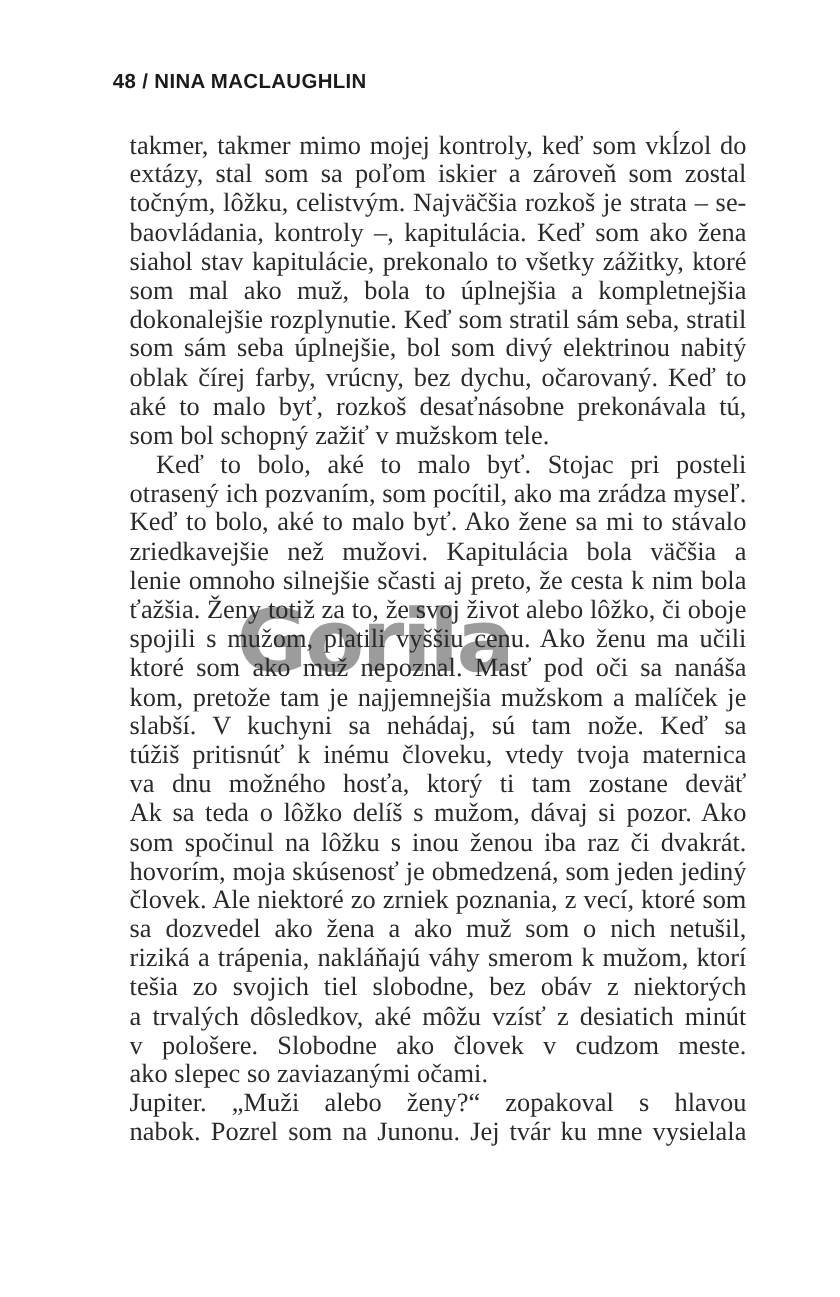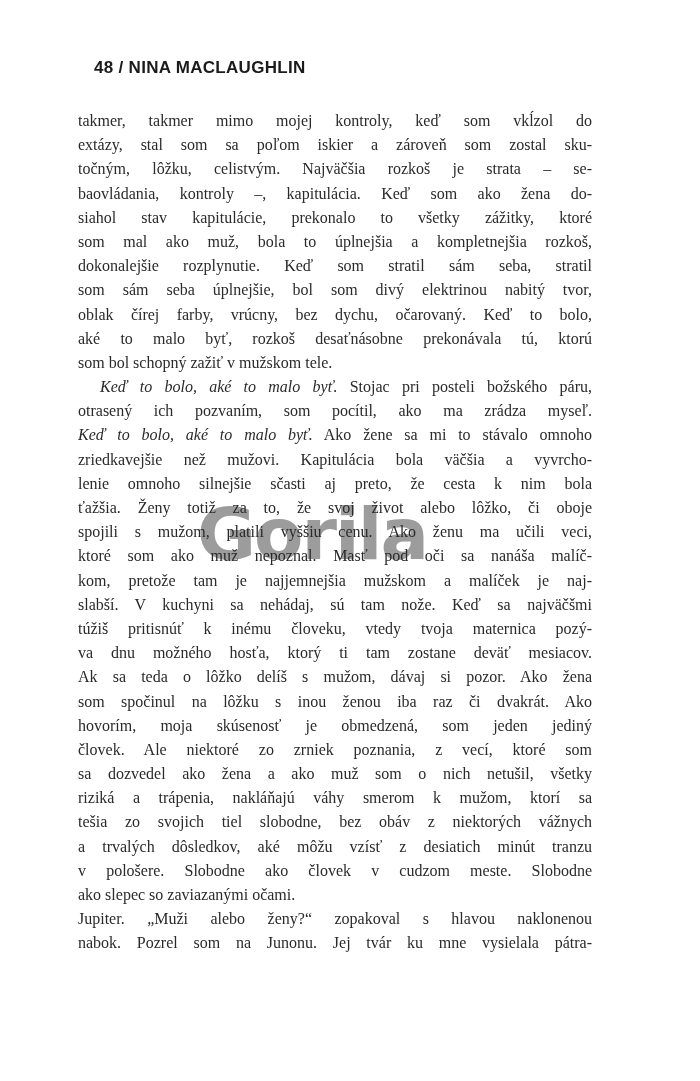--- a/index.html
+++ b/index.html
@@ -22,33 +22,33 @@
   }
   .watermark {
     position: absolute; top: 492px; left: 50%;
     transform: translateX(-50%);
     font-family: "DejaVu Sans", sans-serif;
     font-weight: bold; font-size: 72px; letter-spacing: -2px;
     color: var(--watermark, #9c9c9c);
     z-index: 0; user-select: none; white-space: nowrap;
   }
   .text {
-    position: absolute; left: 78px; top: 109px; width: 514px;
+    position: absolute; left: 108px; top: 109px; width: 514px;
     z-index: 1;
     color: var(--text, #2a2a2a);
-    font-size: 16px; line-height: 24.2px;
+    font-size: 22px; line-height: 24.2px;
   }
   .line {
     text-align: justify;
     text-align-last: justify;
     height: 24.2px; overflow: hidden;
   }
   .line.last { text-align-last: left; }
   .line.indent { padding-left: 22px; }
-  .it { font-style: italic; }
+  .it { }
 </style>
 </head>
 <body>
 
 <div class="page">
   <div class="header">48 / NINA MACLAUGHLIN</div>
   <div class="watermark">Gorila</div>
   <div class="text">
       <div class="line"><span>takmer, takmer mimo mojej kontroly, keď som vkĺzol do</span></div>
       <div class="line"><span>extázy, stal som sa poľom iskier a zároveň som zostal sku-</span></div>

